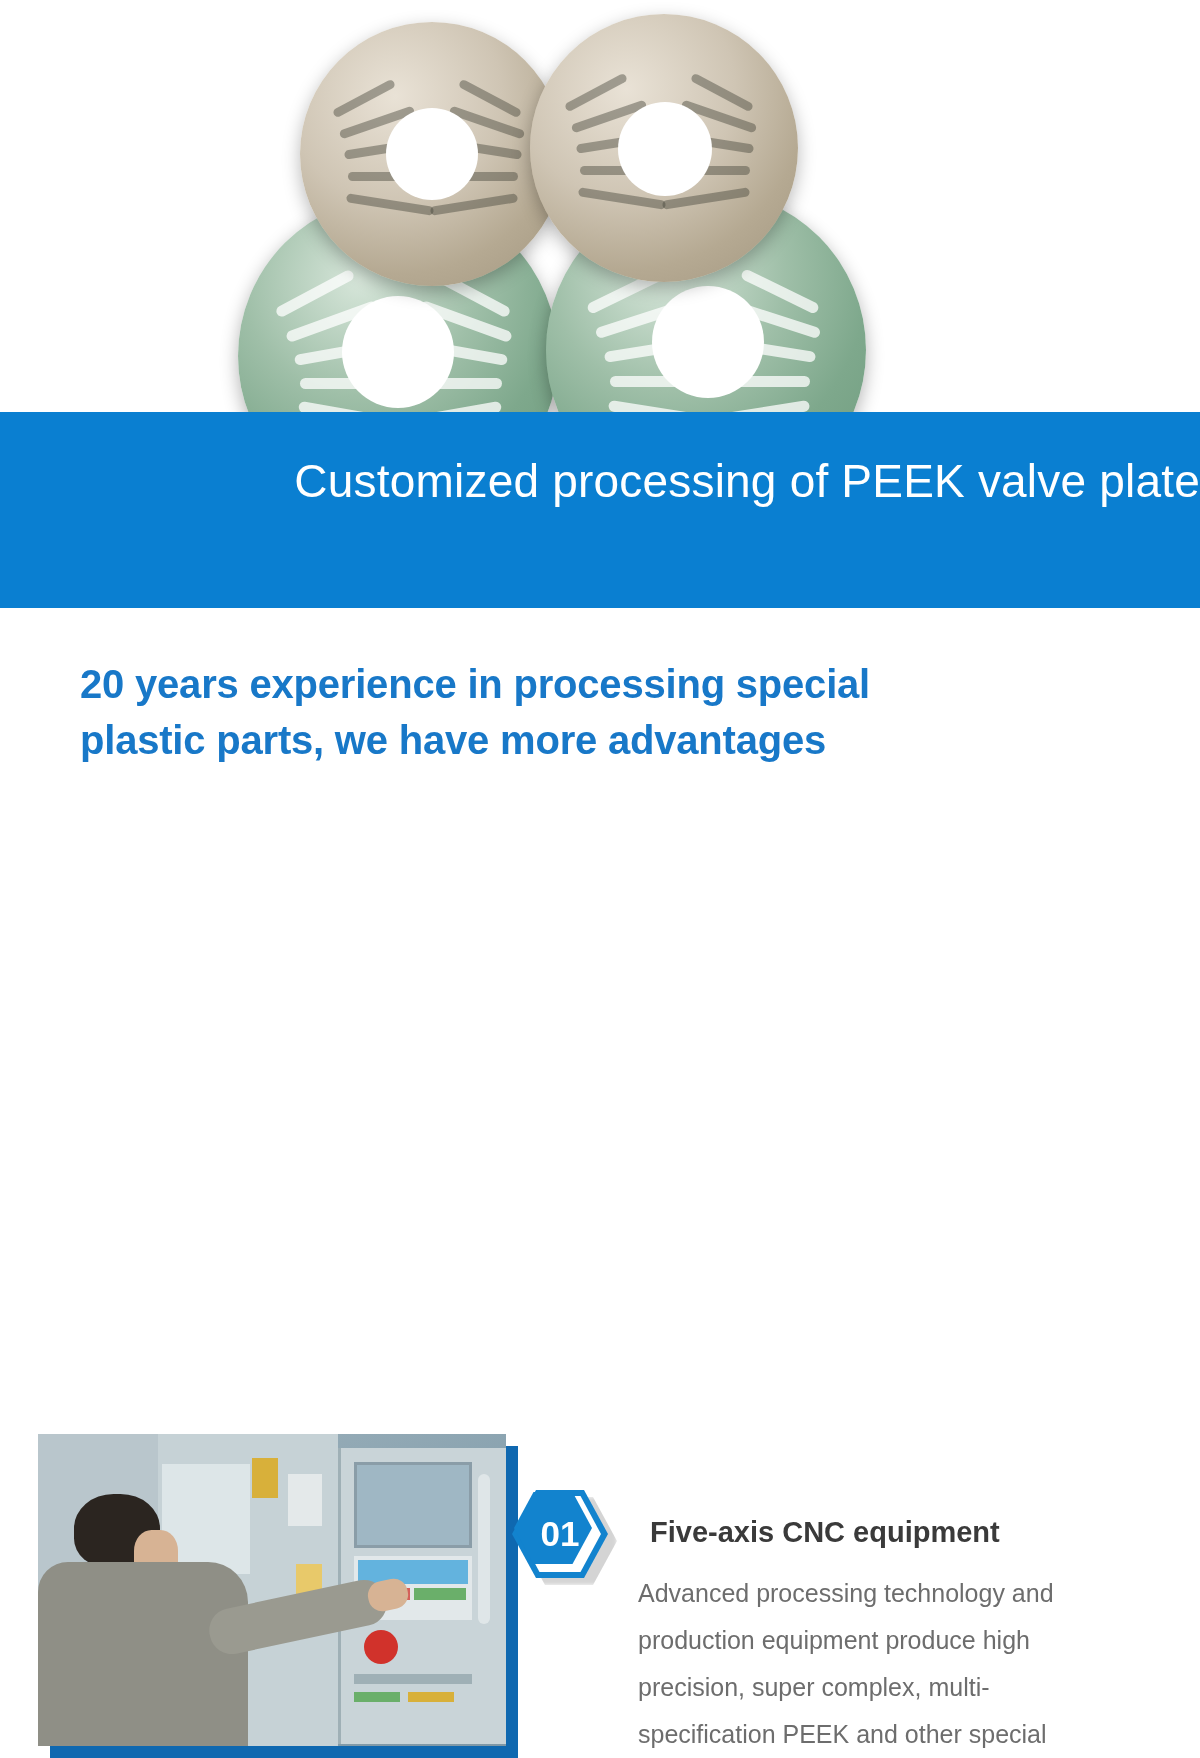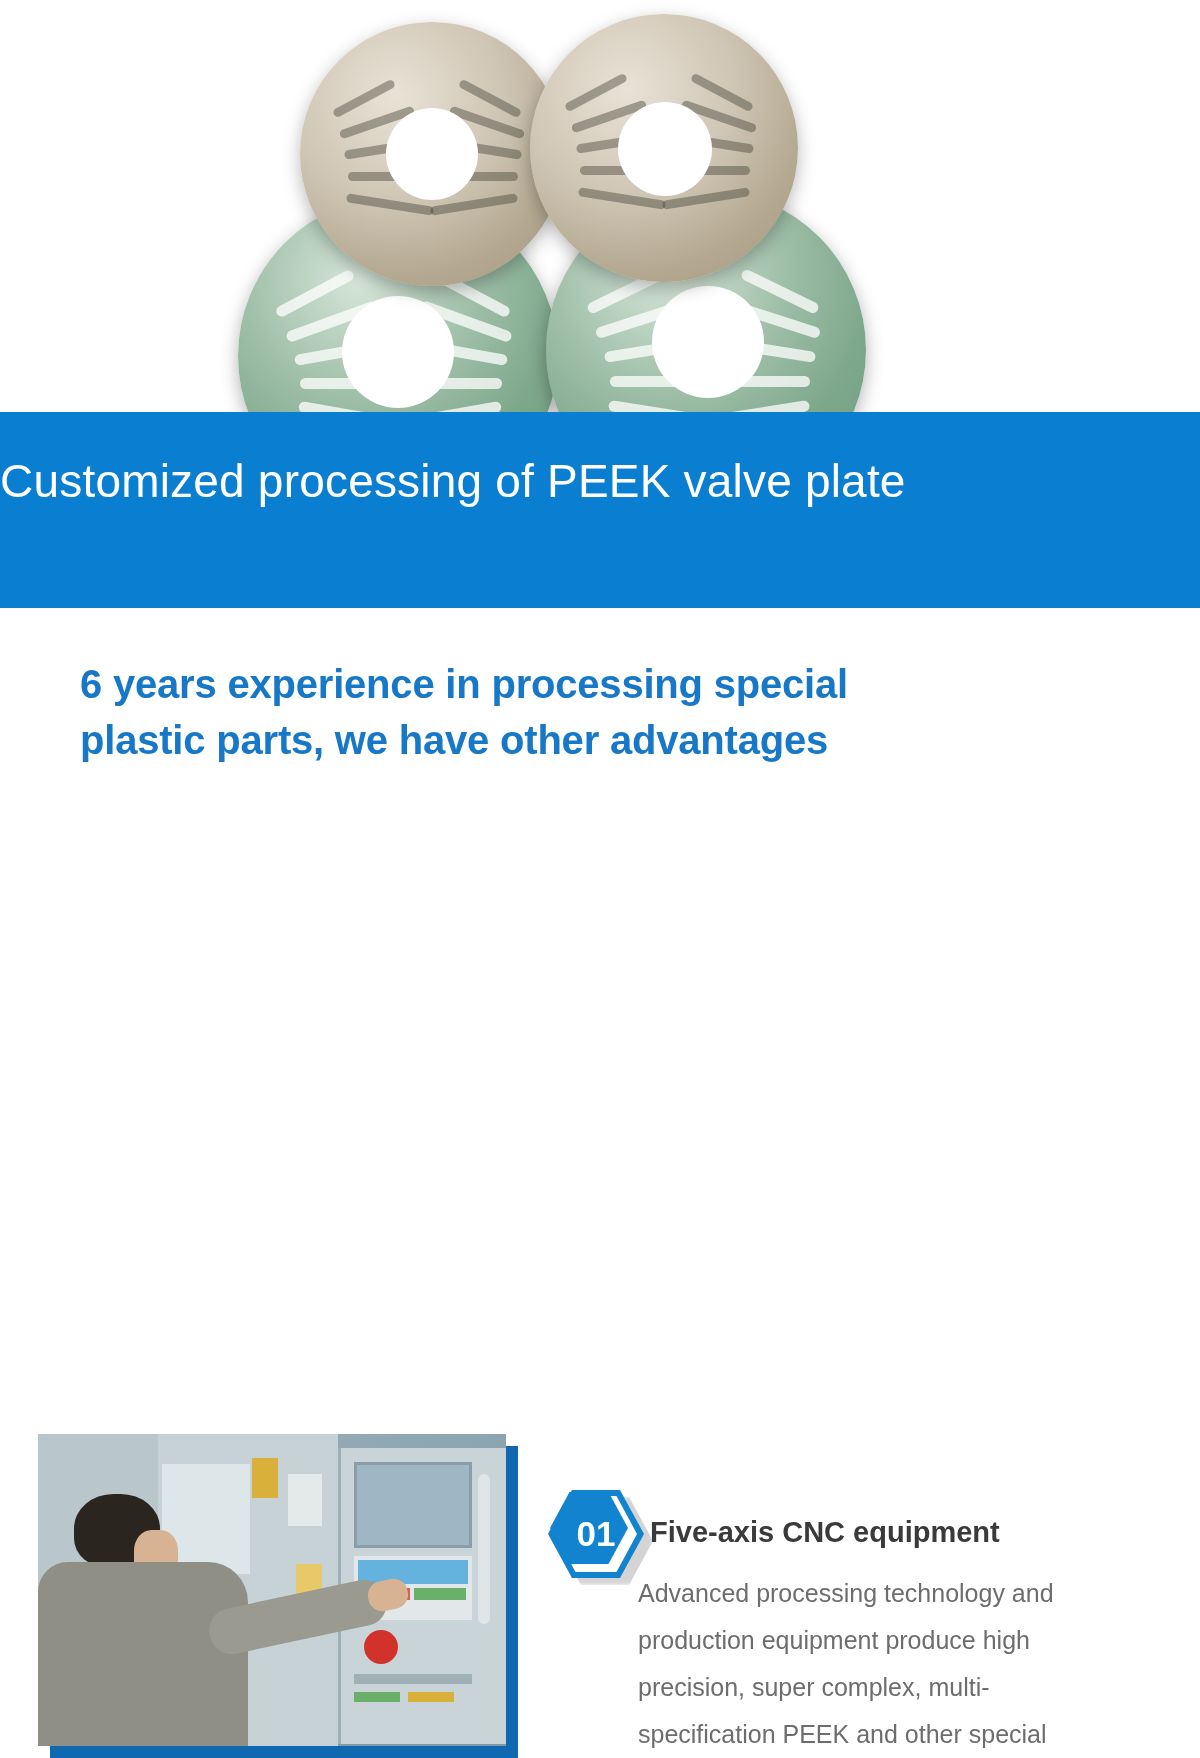--- a/index.html
+++ b/index.html
@@ -58,21 +58,21 @@
   .banner {
     position:absolute;
     left:0; top:412px;
     width:1200px; height:196px;
     background:#0a7fd1;
     z-index:5;
   }
   .banner-title {
     position:absolute;
     left:0; right:0; top:46px;
-    text-align:left;
+    text-align:right;
     color:#ffffff;
     font-size:46px;
     font-weight:400;
     letter-spacing:.2px;
     line-height:1;
     white-space:nowrap;
   }
   .banner-sub {
     position:absolute;
     left:0; right:0; top:128px;
@@ -242,22 +242,22 @@
       <div class="hub" style="left:88px; top:88px; width:94px; height:94px;"></div>
     </div>
   </div>
 
   <div class="banner">
     <div class="banner-title">Customized processing of PEEK valve plate</div>
   </div>
 </div>
 
 <div class="section-heading">
-  <div>6 years experience in processing special</div>
-  <div>plastic parts, we have other advantages</div>
+  <div>20 years experience in processing special</div>
+  <div>plastic parts, we have more advantages</div>
 </div>
 
 <div class="feature">
 
   <div class="photo-frame" style="position:absolute; left:38px; top:826px; width:468px; height:312px;">
     <div class="photo-inner" style="background:linear-gradient(160deg,#9fb3bd 0%,#8aa3b0 40%,#7f98a6 100%);">
 
       <div style="position:absolute; left:0; top:0; width:120px; height:312px; background:#b9c6cc;"></div>
       <div style="position:absolute; left:120px; top:0; width:180px; height:312px; background:#c6d2d6;"></div>
       <div style="position:absolute; left:124px; top:30px; width:88px; height:110px; background:#dde6e8;"></div>
@@ -278,21 +278,21 @@
       <div style="position:absolute; left:440px; top:40px; width:12px; height:150px; border-radius:6px; background:#dfe6e8;"></div>
 
       <div style="position:absolute; left:36px; top:60px; width:86px; height:74px; border-radius:46% 46% 40% 40%; background:#2b2520;"></div>
       <div style="position:absolute; left:96px; top:96px; width:44px; height:52px; border-radius:40%; background:#d7b394;"></div>
       <div style="position:absolute; left:0px; top:128px; width:210px; height:184px; border-radius:30px 40px 0 0; background:#8f8f86;"></div>
       <div style="position:absolute; left:170px; top:160px; width:180px; height:46px; border-radius:22px; background:#9a9a90; transform:rotate(-12deg);"></div>
       <div style="position:absolute; left:330px; top:146px; width:40px; height:30px; border-radius:14px; background:#d7b394; transform:rotate(-12deg);"></div>
     </div>
   </div>
 
-  <div class="hex-wrap" style="left:548px; top:882px;">
+  <div class="hex-wrap" style="left:512px; top:882px;">
     <div class="hex-shadow"></div>
     <div class="hex"></div>
     <div class="hex-line"></div>
     <div class="hex-line-inner"></div>
     <div class="hex-num">01</div>
   </div>
 
   <div class="feature-title" style="left:650px; top:908px;">Five-axis CNC equipment</div>
 
   <div class="feature-body" style="left:638px; top:962px; width:430px;">Advanced processing technology and production equipment produce high precision, super complex, multi-specification PEEK and other special plastic parts.</div>

